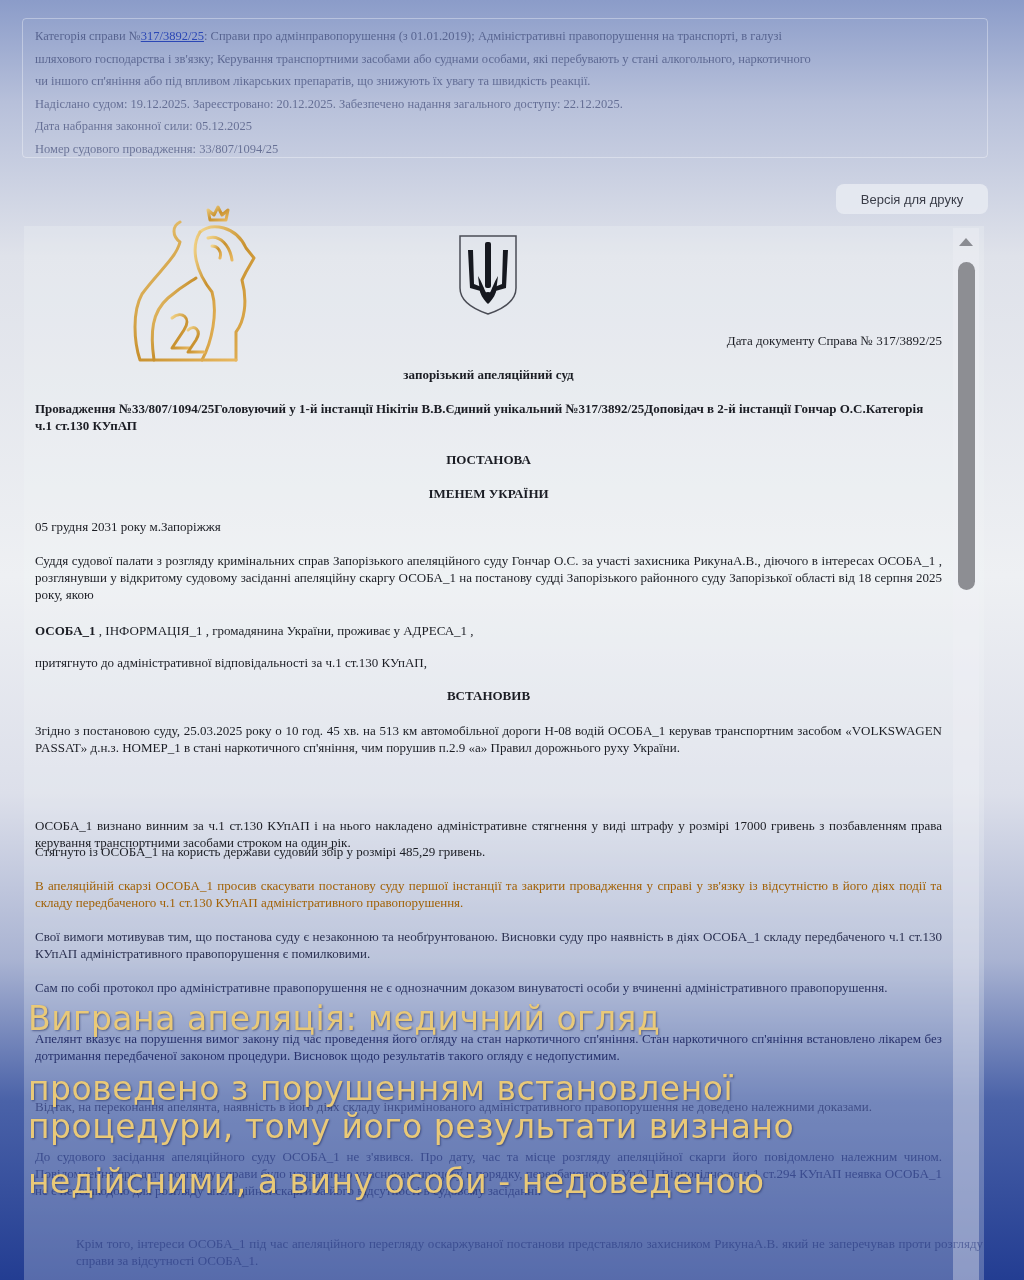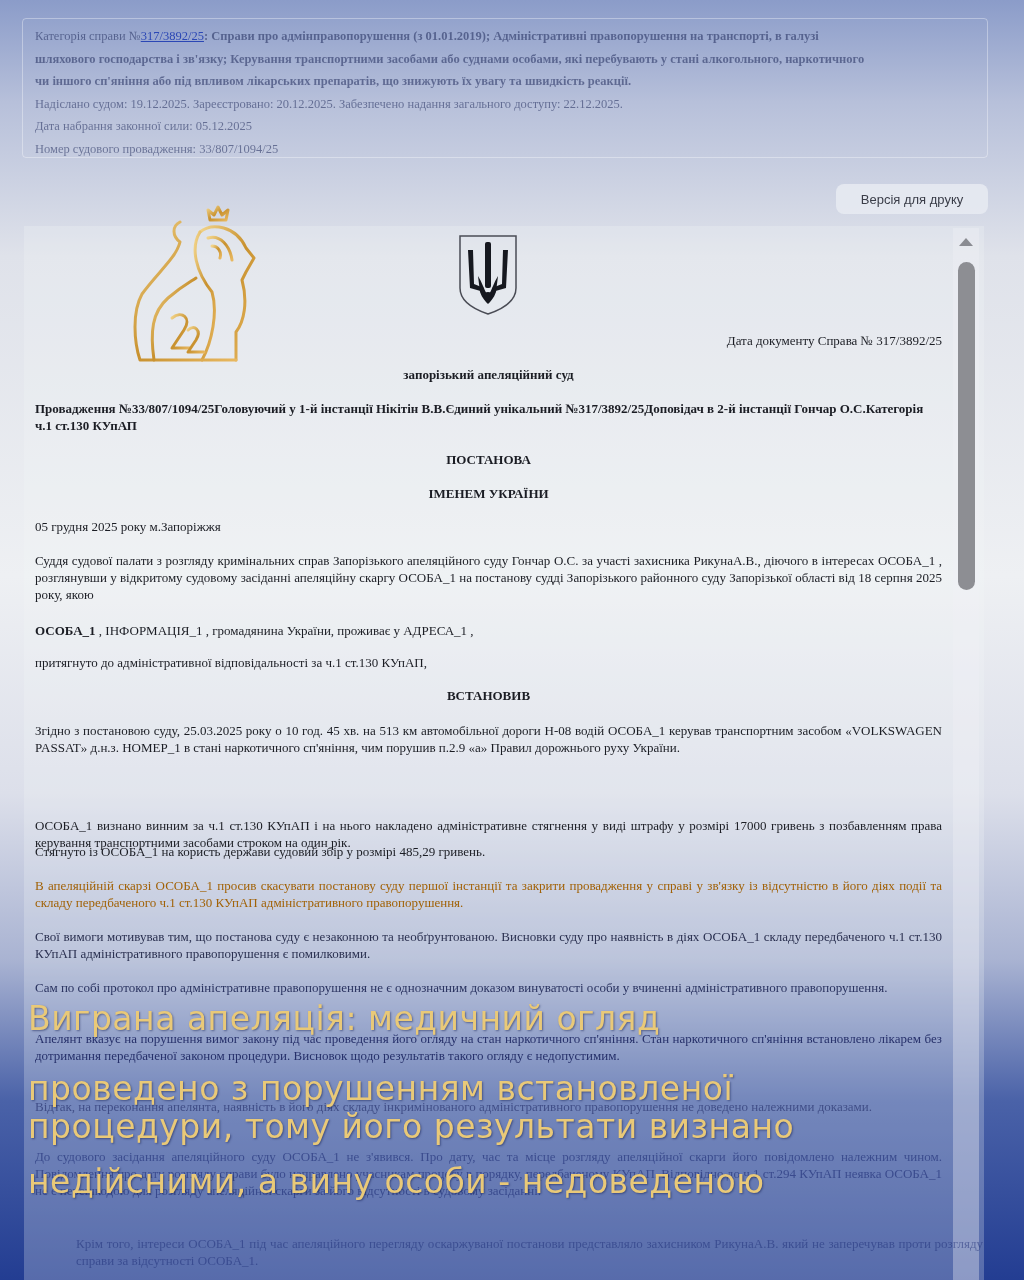--- a/index.html
+++ b/index.html
@@ -10,21 +10,21 @@
   }
   .page-frame {
     position: absolute; left: 0; top: 0; width: 1024px; height: 1280px;
   }
   .meta-panel {
     position: absolute; left: 22px; top: 18px; width: 966px; height: 140px;
     border: 1px solid rgba(255,255,255,0.35); border-radius: 4px;
     padding: 6px 12px; box-sizing: border-box;
     font-size: 12.5px; color: #2a3250; line-height: 22.5px;
   }
-  .meta-panel .b { font-weight: bold; }
+  .meta-panel .b { font-weight: normal; }
   .meta-panel a { color: #2b47b5; text-decoration: underline; }
   .meta-line { white-space: nowrap; }
   .print-btn {
     position: absolute; left: 836px; top: 184px; width: 152px; height: 30px;
     background: rgba(232,235,242,0.85); border-radius: 8px;
     font-family: "Liberation Sans", sans-serif; font-size: 13px; color: #3a3d48;
     display: flex; align-items: center; justify-content: center; cursor: pointer;
   }
   .doc-area {
     position: absolute; left: 24px; top: 226px; width: 960px; height: 1054px;
@@ -120,21 +120,21 @@
       <path d="M22 44 C 26 50, 28 58, 32 64 C 36 58, 38 50, 42 44 L40 60 C 38 66, 34 70, 32 72 C 30 70, 26 66, 24 60 Z"></path>
       <circle cx="32" cy="64" r="4"></circle>
     </g>
   </svg>
 
   <div class="doc-text right" style="top:332px; width:907px;">Дата документу  Справа № 317/3892/25</div>
   <div class="doc-text center bold" style="top:366px;">запорізький апеляційний суд</div>
   <div class="doc-text bold" style="top:400px; text-align:left;">Провадження №33/807/1094/25Головуючий у 1-й інстанції Нікітін В.В.Єдиний унікальний №317/3892/25Доповідач в 2-й інстанції Гончар О.С.Категорія ч.1 ст.130 КУпАП</div>
   <div class="doc-text center bold" style="top:451px;">ПОСТАНОВА</div>
   <div class="doc-text center bold" style="top:485px;">ІМЕНЕМ УКРАЇНИ</div>
-  <div class="doc-text" style="top:518px;">05 грудня 2025 року м.Запоріжжя</div>
+  <div class="doc-text" style="top:518px;">05 грудня 2031 року м.Запоріжжя</div>
   <div class="doc-text" style="top:552px;">Суддя судової палати з розгляду кримінальних справ Запорізького апеляційного суду Гончар О.С. за участі захисника РикунаА.В., діючого в інтересах ОСОБА_1 , розглянувши у відкритому судовому засіданні апеляційну скаргу ОСОБА_1 на постанову судді Запорізького районного суду Запорізької області від 18 серпня 2025 року, якою</div>
   <div class="doc-text" style="top:622px;"><b>ОСОБА_1</b><span> , ІНФОРМАЦІЯ_1 , громадянина України, проживає у АДРЕСА_1 ,</span></div>
   <div class="doc-text" style="top:654px;">притягнуто до адміністративної відповідальності за ч.1 ст.130 КУпАП,</div>
   <div class="doc-text center bold" style="top:687px;">ВСТАНОВИВ</div>
   <div class="doc-text" style="top:722px;">Згідно з постановою суду, 25.03.2025 року о 10 год. 45 хв. на 513 км автомобільної дороги Н-08 водій ОСОБА_1 керував транспортним засобом «VOLKSWAGEN PASSAT» д.н.з. НОМЕР_1 в стані наркотичного сп'яніння, чим порушив п.2.9 «а» Правил дорожнього руху України.</div>
   <div class="doc-text" style="top:817px;">ОСОБА_1 визнано винним за ч.1 ст.130 КУпАП і на нього накладено адміністративне стягнення у виді штрафу у розмірі 17000 гривень з позбавленням права керування транспортними засобами строком на один рік.</div>
   <div class="doc-text" style="top:843px;">Стягнуто із ОСОБА_1 на користь держави судовий збір у розмірі 485,29 гривень.</div>
   <div class="doc-text faded" style="top:877px; color:#a16207;">В апеляційній скарзі ОСОБА_1 просив скасувати постанову суду першої інстанції та закрити провадження у справі у зв'язку із відсутністю в його діях події та складу передбаченого ч.1 ст.130 КУпАП адміністративного правопорушення.</div>
   <div class="doc-text faded" style="top:928px; color:#2a3050;">Свої вимоги мотивував тим, що постанова суду є незаконною та необґрунтованою. Висновки суду про наявність в діях ОСОБА_1 складу передбаченого ч.1 ст.130 КУпАП адміністративного правопорушення є помилковими.</div>
   <div class="doc-text faded" style="top:979px; color:#2a3360;">Сам по собі протокол про адміністративне правопорушення не є однозначним доказом винуватості особи у вчиненні адміністративного правопорушення.</div>

